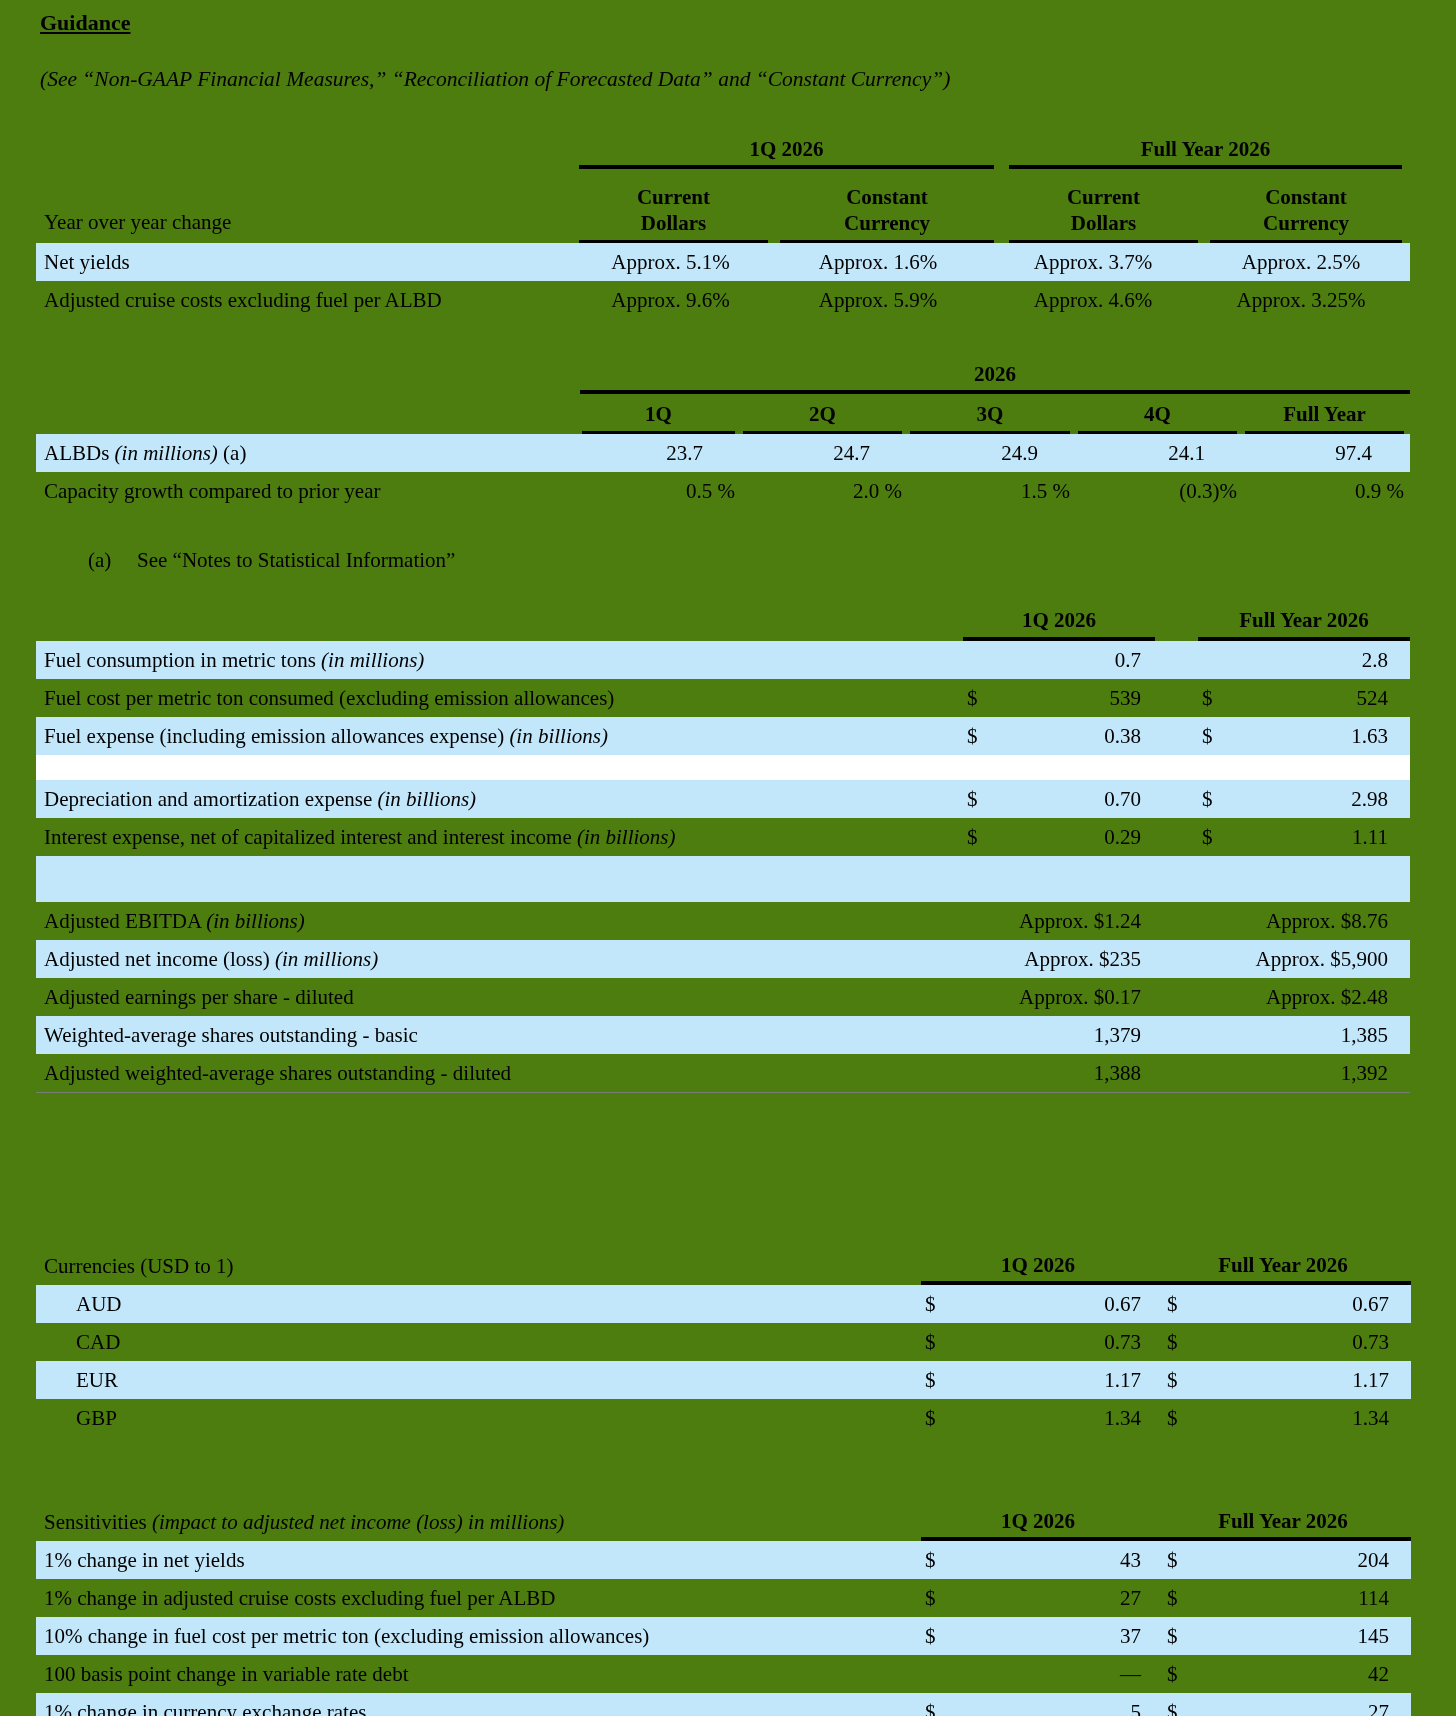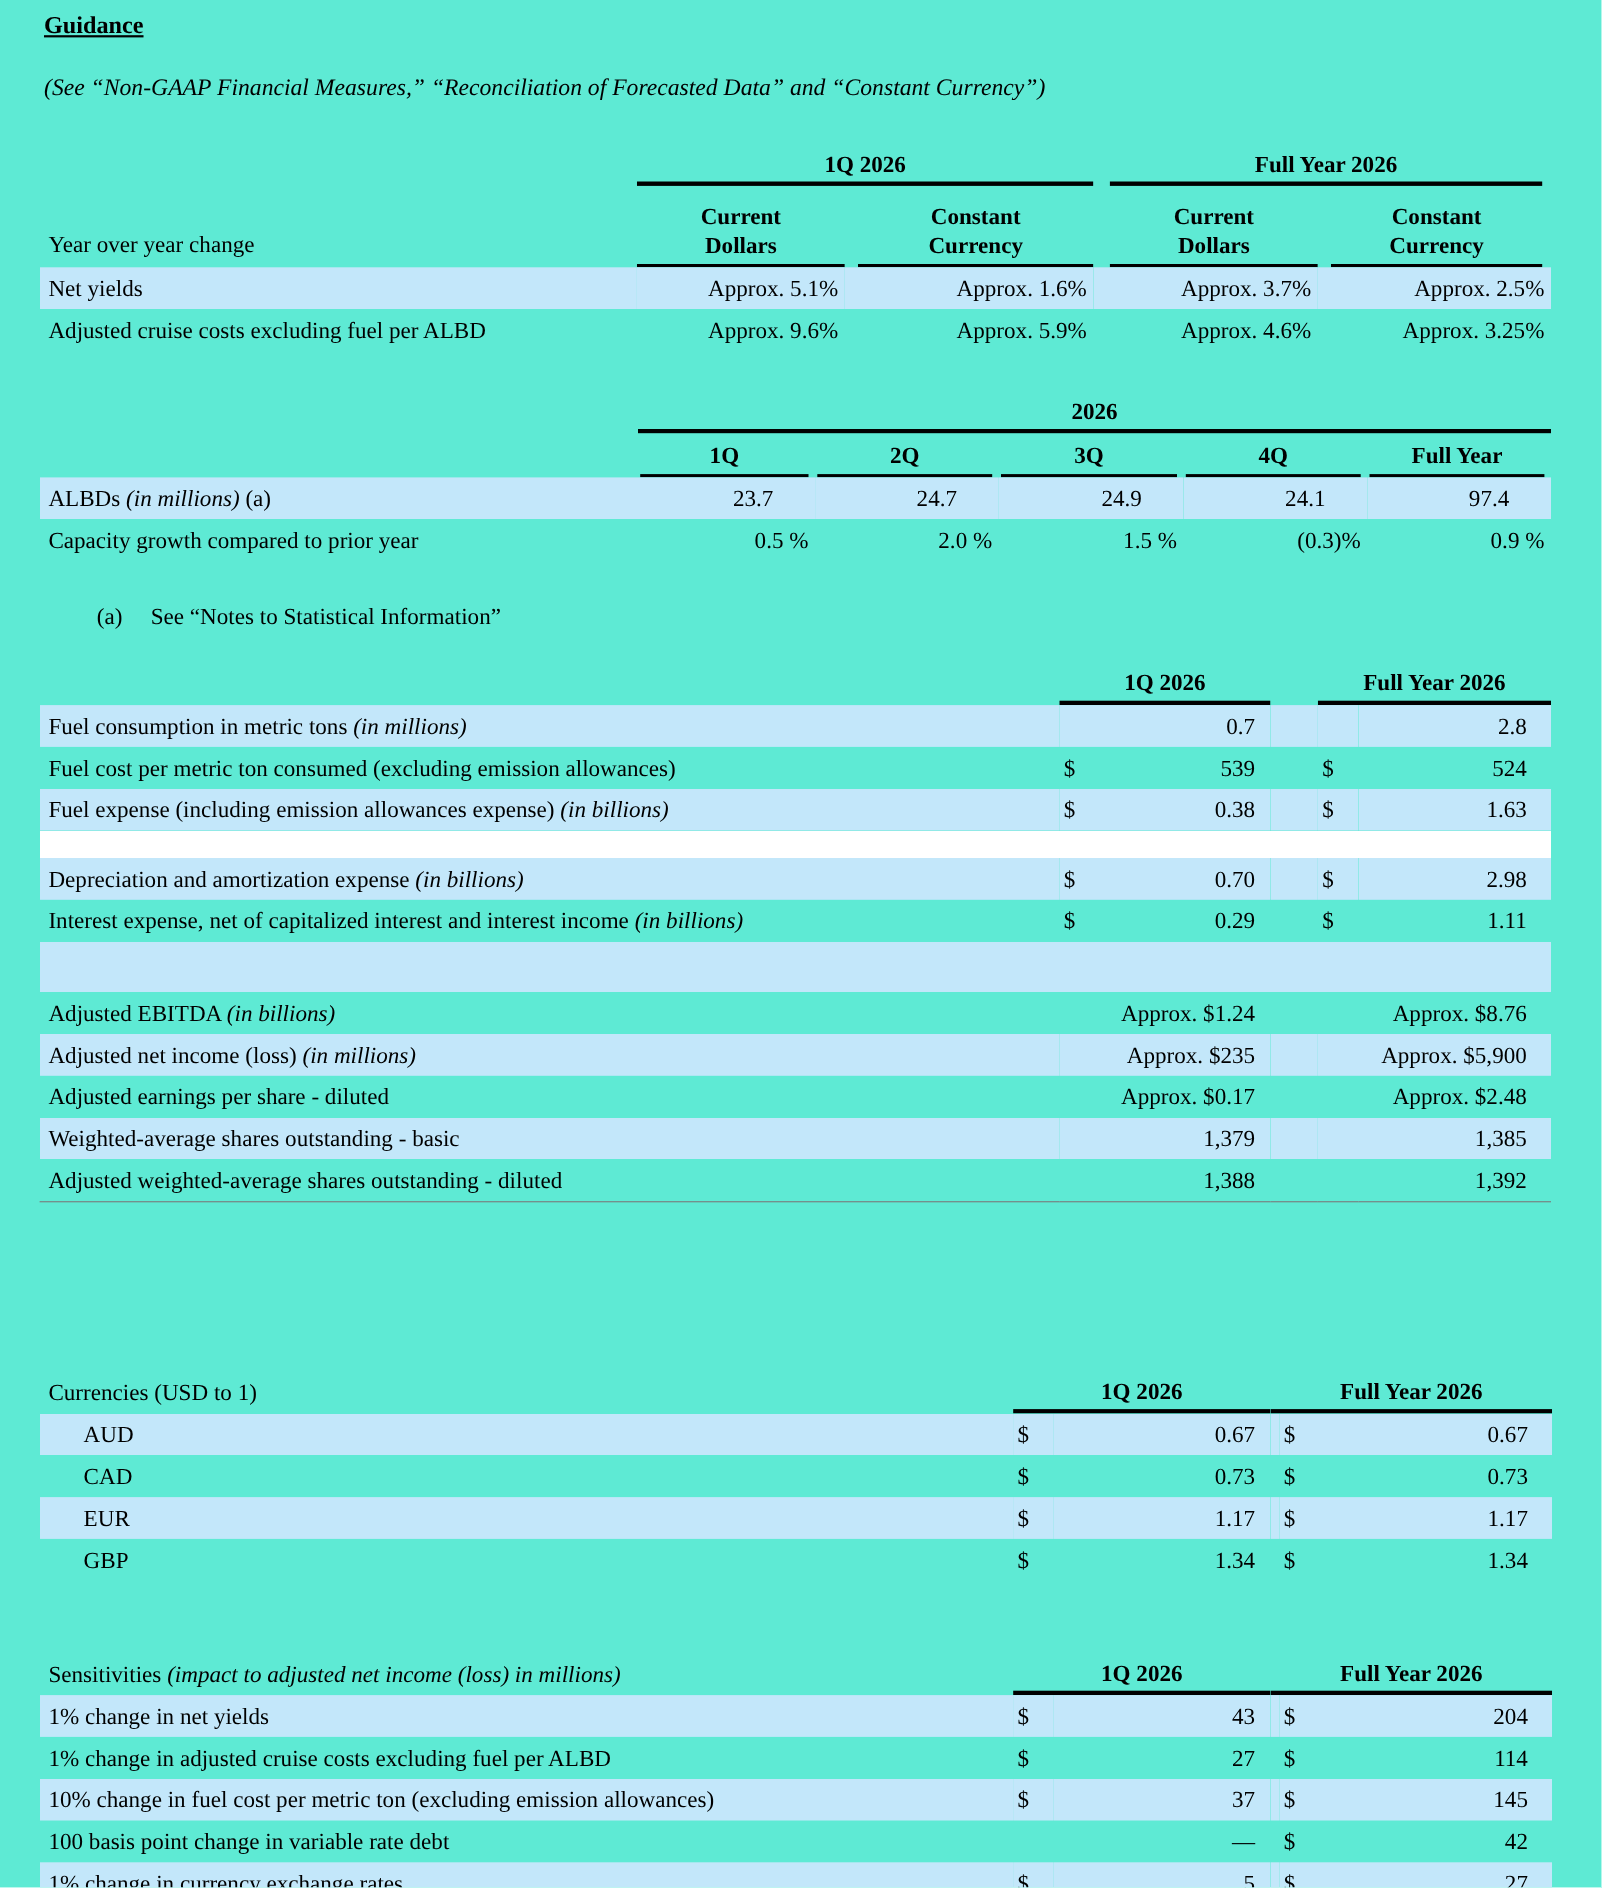--- a/index.html
+++ b/index.html
@@ -1,18 +1,18 @@
 <!DOCTYPE html>
 <html style="--hl: #c3e7fa;"><head>
 <meta charset="utf-8">
 <style>
   :root { --hl:#c3e7fa; }
   html,body{margin:0;padding:0;background:#fff;}
   .page{
-    position:relative;width:1456px;height:1716px;background:#5eead4;color:#000;
+    position:relative;width:1456px;height:1716px;background:#4d7c0f;color:#000;
     font-family:"Liberation Serif","DejaVu Serif",serif;font-size:21px;overflow:hidden;
   }
   .title{margin:10px 0 0 40px;font-size:22px;font-weight:bold;text-decoration:underline;}
   .subtitle{margin:31px 0 0 40px;font-size:21.5px;font-style:italic;}
   table{border-collapse:collapse;table-layout:fixed;margin-left:36px;}
   td{padding:0;vertical-align:middle;font-size:21px;overflow:hidden;}
   tr.hl td{background:var(--hl);}
   .row td{height:38px;}
   .lbl{padding-left:8px;}
   .it{font-style:italic;}
@@ -20,21 +20,21 @@
   .dol{text-align:left;padding-left:4px;}
   .colhead{white-space:pre-line;text-align:center;font-weight:bold;line-height:26px;}
   
   .gl{border-bottom:4px solid #000;text-align:center;font-weight:bold;padding-bottom:3px;}
   .cl{border-bottom:3px solid #000;padding-bottom:4px;}
   
   .t1{width:1374px;margin-top:43px;}
   .t1 .ghrow td{height:34px;vertical-align:bottom;}
   .t1 .shrow td{height:66px;vertical-align:bottom;}
   .t1 .lblhead{vertical-align:bottom;padding-bottom:8px;padding-left:8px;}
-  .t1 .val{padding-right:6px;}
+  .t1 .val{padding-right:6px;text-align:center;}
   .g2 .gl{margin-left:15px;margin-right:8px;}
   .u1 .cl{margin-right:0;}
   .u2 .cl{margin-left:12px;}
   .u3 .cl{margin-left:15px;}
   .u4 .cl{margin-left:12px;margin-right:8px;}
   
   .t2{width:1374px;margin-top:41px;}
   .t2 .ghrow td{height:34px;vertical-align:bottom;}
   .t2 .shrow td{height:40px;vertical-align:bottom;}
   .t2 .cl{margin:0 6px 0 2px;text-align:center;font-weight:bold;}

